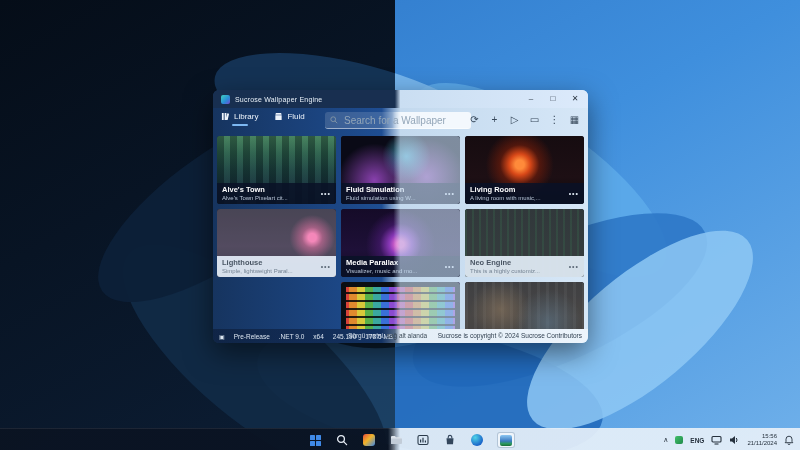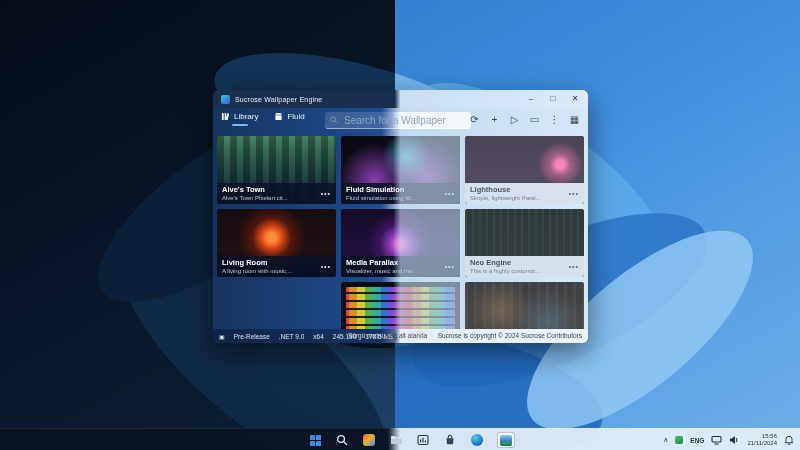--- a/index.html
+++ b/index.html
@@ -213,37 +213,37 @@
         <div class="thumb t-fluid"></div>
         <div class="label label-dark">
           <div class="meta">
             <div class="c-title">Fluid Simulation</div>
             <div class="c-sub">Fluid simulation using W...</div>
           </div>
           <div class="c-menu">•••</div>
         </div>
       </div>
 
+      <div class="card">
+        <div class="thumb t-living"></div>
+        <div class="label label-dark">
+          <div class="meta">
+            <div class="c-title">Living Room</div>
+            <div class="c-sub">A living room with music,...</div>
+          </div>
+          <div class="c-menu">•••</div>
+        </div>
+      </div>
+
       <div class="card lightside">
         <div class="thumb t-lighthouse"></div>
         <div class="label label-light">
           <div class="meta">
             <div class="c-title">Lighthouse</div>
             <div class="c-sub">Simple, lightweight Paral...</div>
-          </div>
-          <div class="c-menu">•••</div>
-        </div>
-      </div>
-
-      <div class="card">
-        <div class="thumb t-living"></div>
-        <div class="label label-dark">
-          <div class="meta">
-            <div class="c-title">Living Room</div>
-            <div class="c-sub">A living room with music,...</div>
           </div>
           <div class="c-menu">•••</div>
         </div>
       </div>
 
       <div class="card split">
         <div class="thumb t-parallax"></div>
         <div class="label label-dark">
           <div class="meta">
             <div class="c-title">Media Parallax</div>

